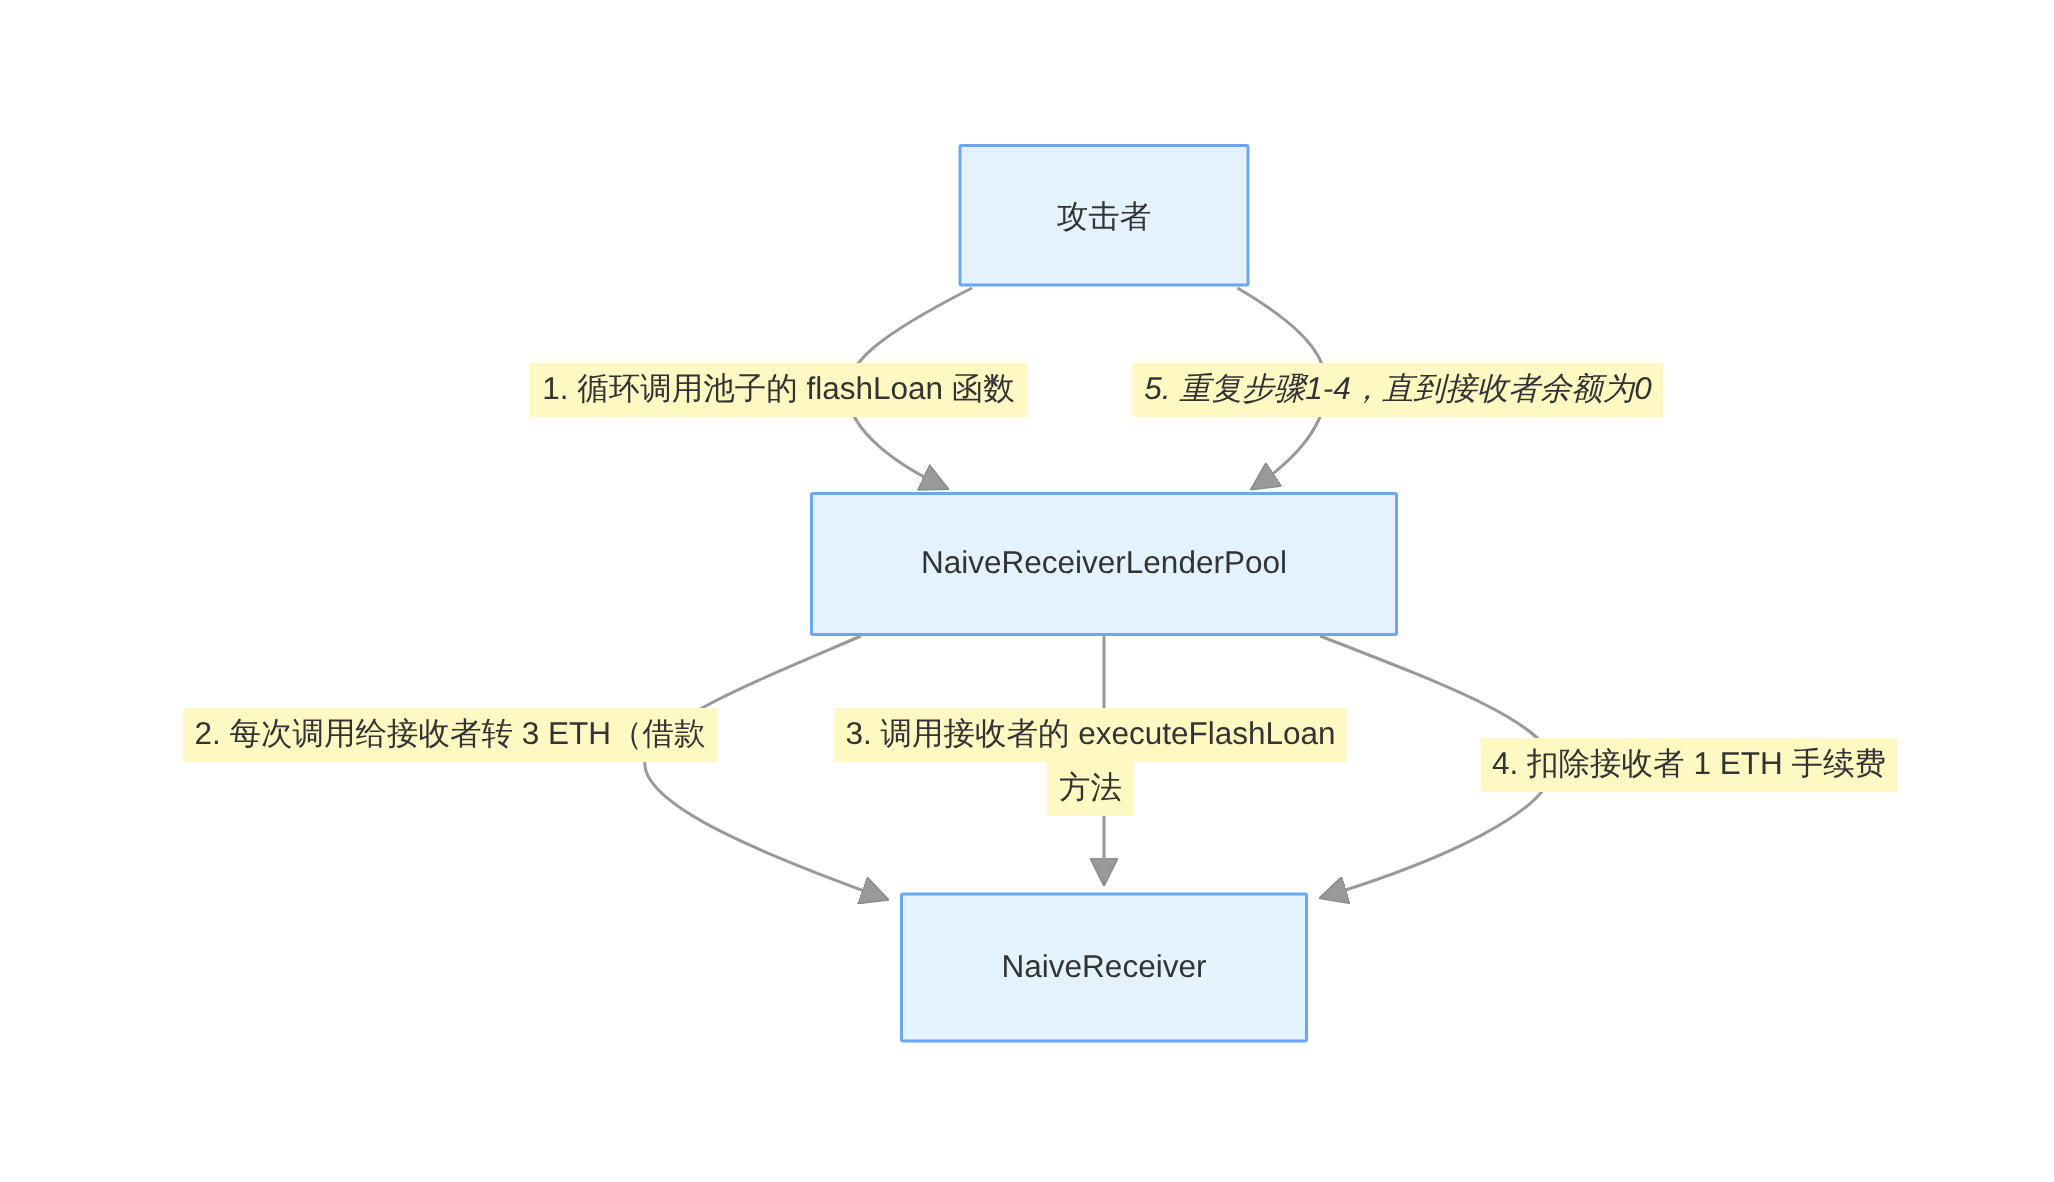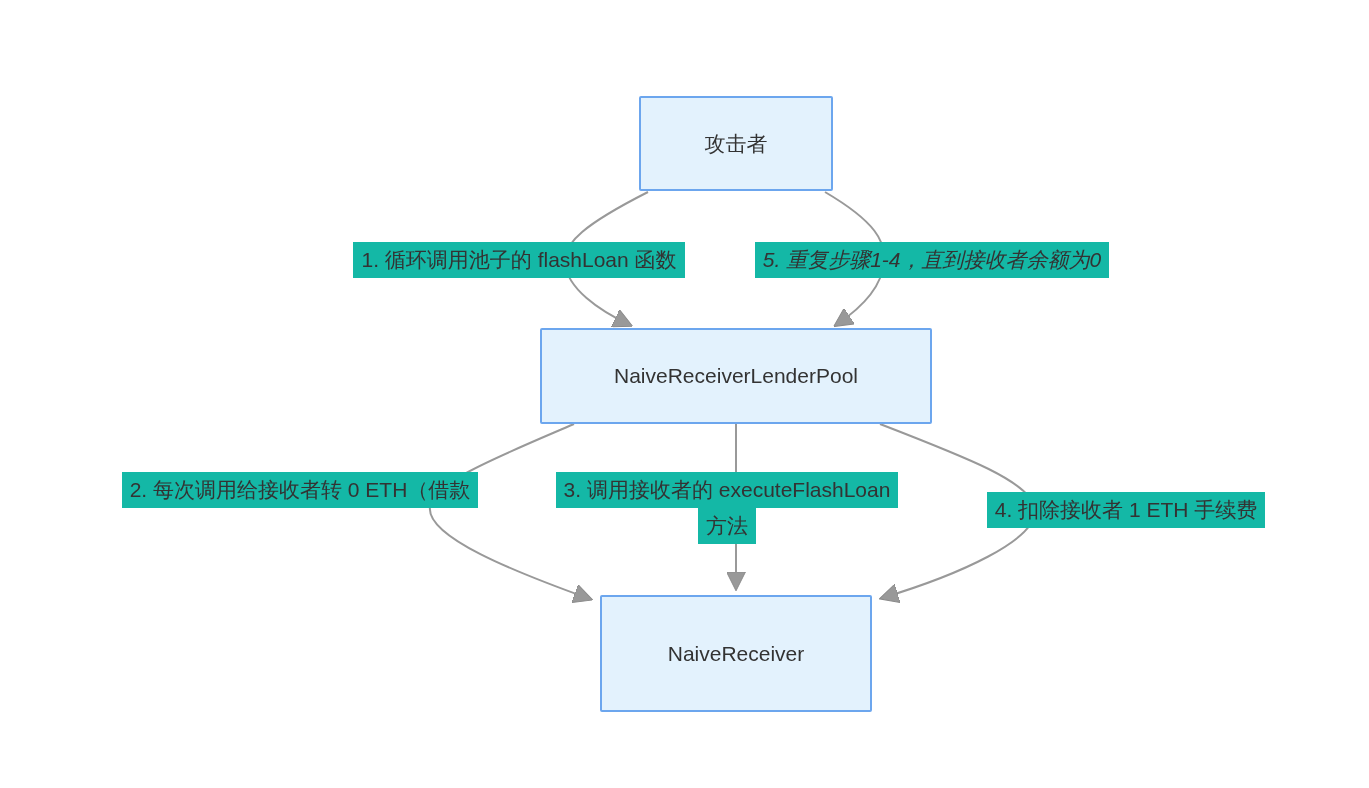--- a/index.html
+++ b/index.html
@@ -36,32 +36,32 @@
     border-radius: 2px;
     display: flex;
     align-items: center;
     justify-content: center;
     font-size: 21px;
     color: #333333;
     text-align: center;
   }
   .node-attacker  { left: 639px; top:  96px; width: 194px; height: 95px; }
   .node-pool      { left: 540px; top: 328px; width: 392px; height: 96px; }
-  .node-receiver  { left: 600px; top: 595px; width: 272px; height: 117px; }
+  .node-receiver  { left: 600px; top: 595px; width: 272px; height: 100px; }
 
   .edge-label {
     position: absolute;
     text-align: center;
     font-size: 21px;
     line-height: 25px;
     color: #333333;
   }
   .edge-label .lbl-line span {
     display: inline-block;
-    background: #14b8a6;
+    background: #fef9c3;
     padding: 5px 8px 6px 8px;
   }
   .edge-label-1 { left: 318px; top: 242px; width: 402px; }
   .edge-label-5 { left: 723px; top: 242px; width: 418px; font-style: italic; }
   .edge-label-2 { left:  92px; top: 472px; width: 416px; }
   .edge-label-3 { left: 522px; top: 472px; width: 410px; }
   .edge-label-4 { left: 969px; top: 492px; width: 314px; text-decoration: underline; }
 </style>
 </head>
 <body>
@@ -83,21 +83,21 @@
 
   <div class="edge-label edge-label-1">
     <div class="lbl-line"><span>1. 循环调用池子的 flashLoan 函数</span></div>
   </div>
 
   <div class="edge-label edge-label-5">
     <div class="lbl-line"><span>5. 重复步骤1-4，直到接收者余额为0</span></div>
   </div>
 
   <div class="edge-label edge-label-2">
-    <div class="lbl-line"><span>2. 每次调用给接收者转 0 ETH（借款</span></div>
+    <div class="lbl-line"><span>2. 每次调用给接收者转 3 ETH（借款</span></div>
   </div>
 
   <div class="edge-label edge-label-3">
     <div class="lbl-line"><span>3. 调用接收者的 executeFlashLoan</span></div>
     <div class="lbl-line"><span>方法</span></div>
   </div>
 
   <div class="edge-label edge-label-4">
     <div class="lbl-line"><span>4. 扣除接收者 1 ETH 手续费</span></div>
   </div>

